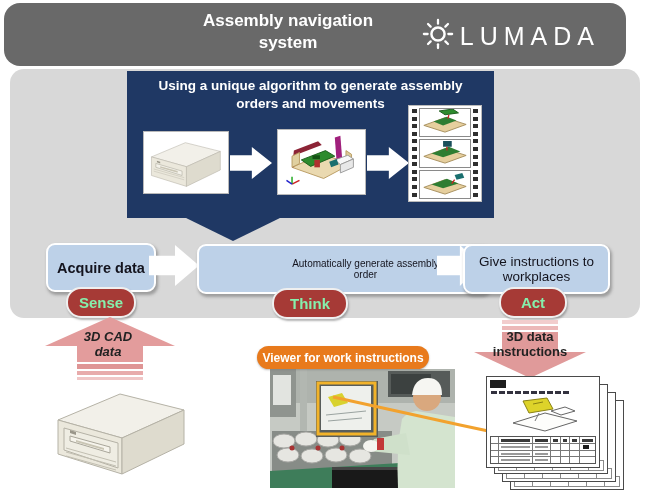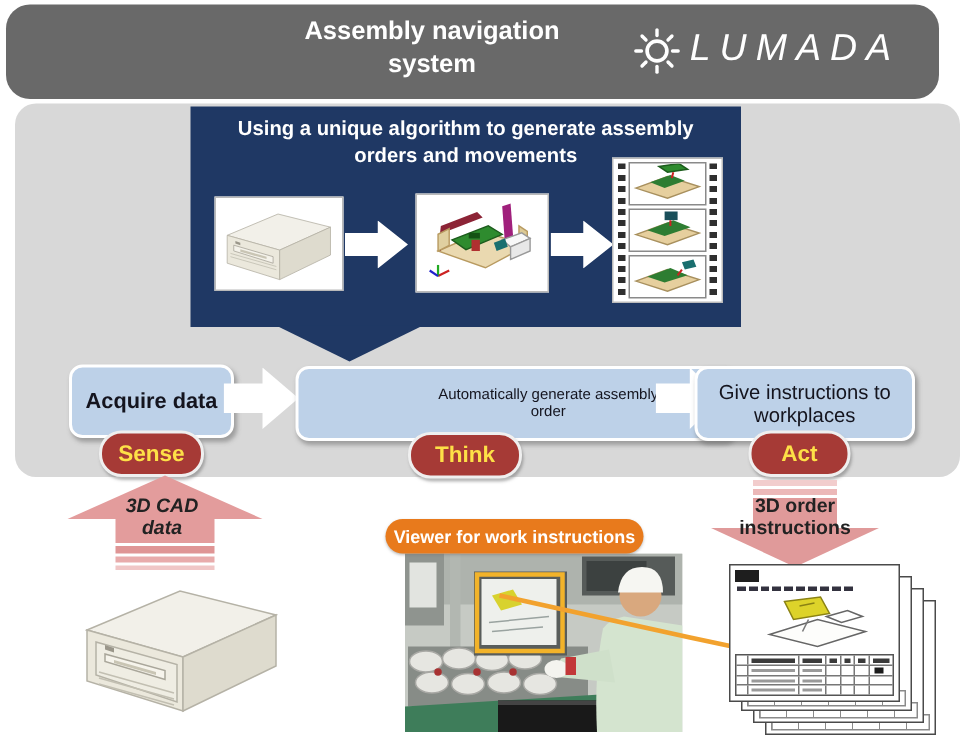--- a/index.html
+++ b/index.html
@@ -5,21 +5,21 @@
   html,body{margin:0;padding:0;background:#fff;}
   .canvas{position:relative;width:650px;height:492px;background:#fff;overflow:hidden;
           font-family:"Liberation Sans",sans-serif;}
   .abs{position:absolute;}
 
   
   .header{left:4px;top:3px;width:622px;height:63px;background:#696969;border-radius:16px;}
   .page-title{left:134px;top:7px;width:300px;text-align:center;color:#fff;
               font-size:17px;font-weight:bold;line-height:1.3;}
   .page-title span{display:inline-block;width:190px;}
-  .logo{right:26px;top:15px;display:flex;align-items:flex-start;gap:6px;font-style:italic;}
+  .logo{right:26px;top:15px;display:flex;align-items:center;gap:6px;}
   .logo-text{color:#fff;font-size:25px;letter-spacing:6px;font-weight:400;}
 
   
   .panel{left:10px;top:69px;width:630px;height:249px;background:#d8d8d8;border-radius:14px;}
 
   
   .algo{left:127px;top:71px;width:367px;height:147px;background:#1f3864;}
   .algo-title{left:0;top:6px;width:100%;padding:0 14px;box-sizing:border-box;
               color:#fff;font-size:13.5px;font-weight:bold;text-align:center;line-height:1.3;}
   .card{background:#fff;border:1px solid #b9b9b9;display:flex;align-items:center;justify-content:center;}
@@ -35,21 +35,21 @@
   .sprocket{background-image:repeating-linear-gradient(to bottom,#2f2f2f 0 4px,transparent 4px 7.6px);
             background-size:5px 100%;background-repeat:no-repeat;background-position:center 2px;}
   .frames{display:flex;flex-direction:column;justify-content:space-between;padding:1px 0;}
   .film-frame{height:29px;border:1px solid #8a8a8a;box-sizing:border-box;overflow:hidden;background:#fff;}
   .film-frame svg{width:100%;height:100%;}
 
   
   .step-box{background:#bdd1e8;border:2px solid #fff;border-radius:9px;
             box-shadow:1.5px 2.5px 3px rgba(110,110,110,.55);
             display:flex;align-items:center;justify-content:center;color:#14141e;text-align:center;}
-  .badge{background:#a63a36;border:2px solid #efefef;border-radius:15px;color:#fde047;
+  .badge{background:#a63a36;border:2px solid #efefef;border-radius:15px;color:#86efac;
          font-weight:bold;font-size:15px;display:flex;align-items:center;justify-content:center;
          box-shadow:1px 2px 2px rgba(110,110,110,.5);}
 
   
   .up-head{left:45px;top:317px;width:0;height:0;border-left:65px solid transparent;
            border-right:65px solid transparent;border-bottom:29px solid #e39c9c;}
   .up-body{left:77px;top:345px;width:66px;height:17px;background:#e39c9c;}
   .stripe{left:77px;width:66px;}
   .arrow-label{color:#222;font-size:13px;font-weight:bold;text-align:center;line-height:1.18;z-index:5;}
   .down-body{left:502px;top:332px;width:56px;height:21px;background:#e09a9a;}
@@ -274,21 +274,21 @@
   </svg>
 
   <svg class="abs connector" viewBox="0 0 170 45">
     <polyline points="8,4 135,32 168,39" fill="none" stroke="#f2a22e" stroke-width="3"></polyline>
   </svg>
 
   <div class="abs dstripe" style="top:320px;height:4px;background:#f2cdcd;"></div>
   <div class="abs dstripe" style="top:326px;height:4px;background:#ecb8b8;"></div>
   <div class="abs down-body"></div>
   <div class="abs down-head"></div>
-  <div class="abs arrow-label" style="left:490px;top:329px;width:80px;">3D order instructions</div>
+  <div class="abs arrow-label" style="left:490px;top:329px;width:80px;">3D data instructions</div>
 
   <div class="abs docs">
     <div class="page" style="left:24px;top:24px;">
         <div class="page-strip"></div>
       </div>
     <div class="page" style="left:16px;top:16px;">
         <div class="page-strip"></div>
       </div>
     <div class="page" style="left:8px;top:8px;">
         <div class="page-strip"></div>

